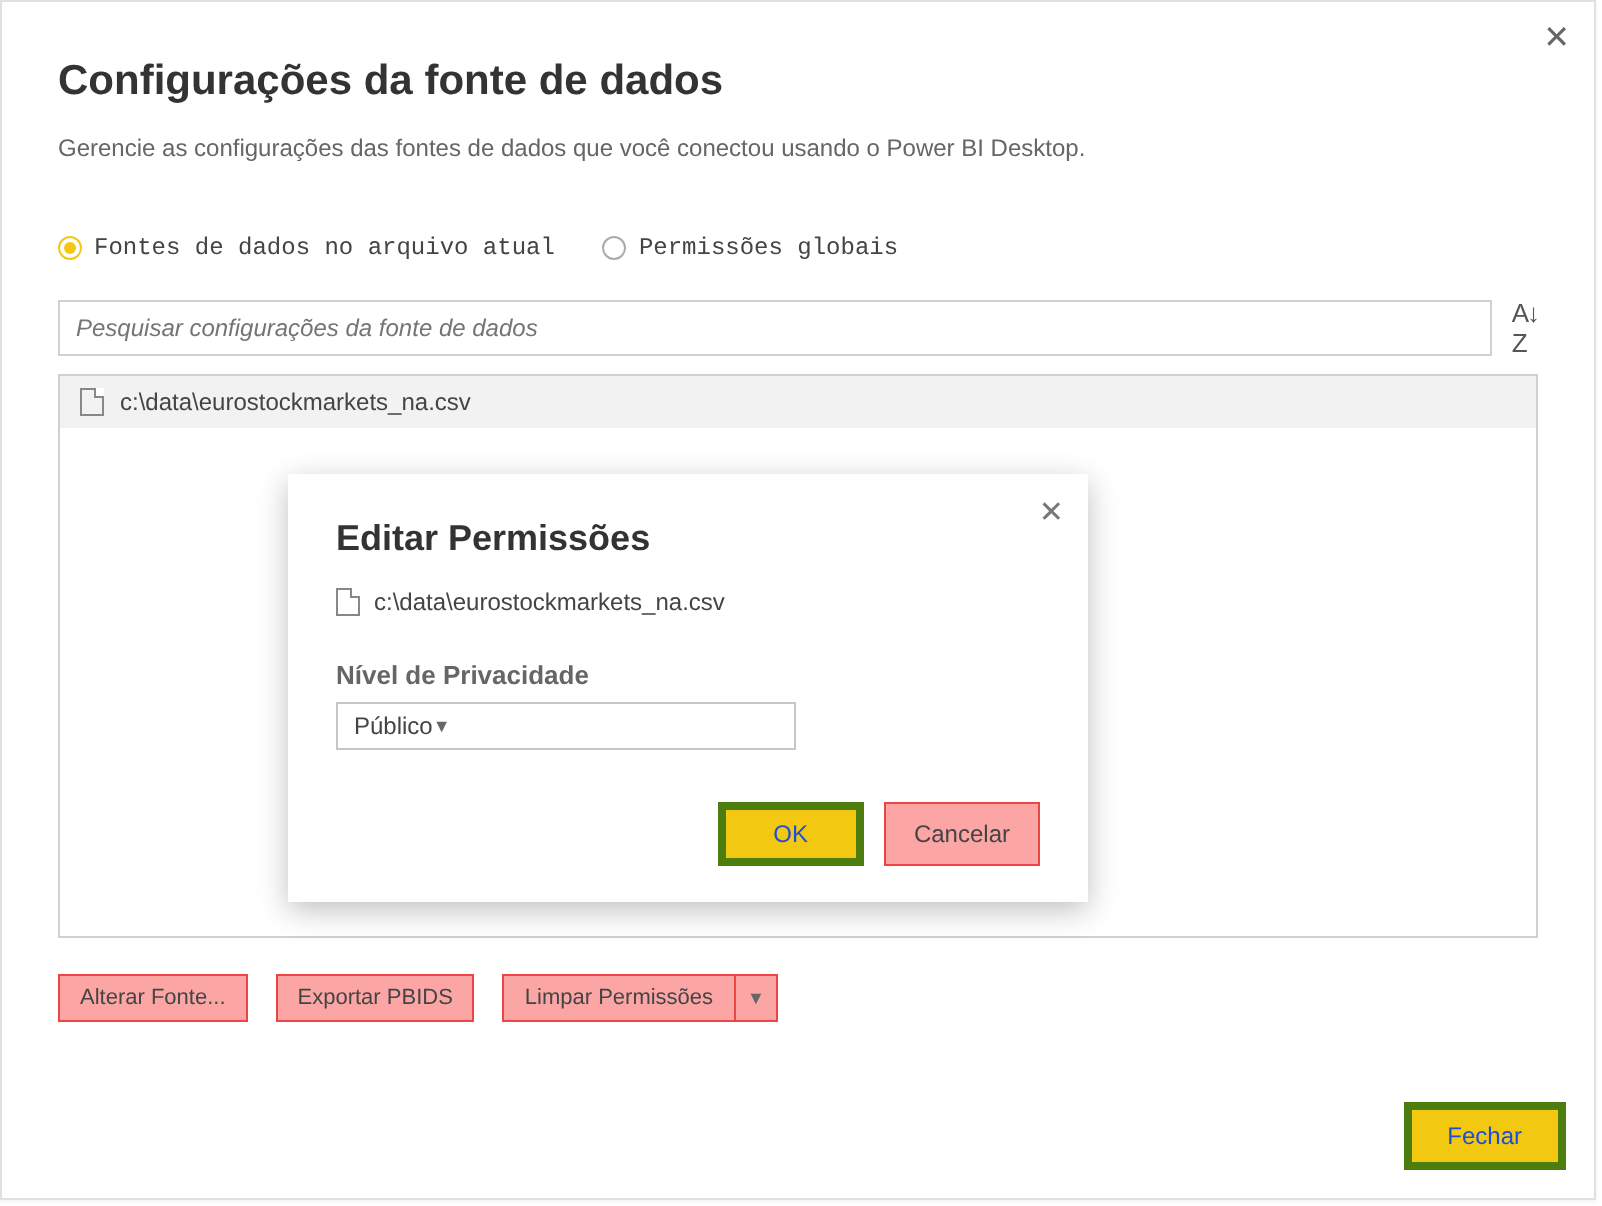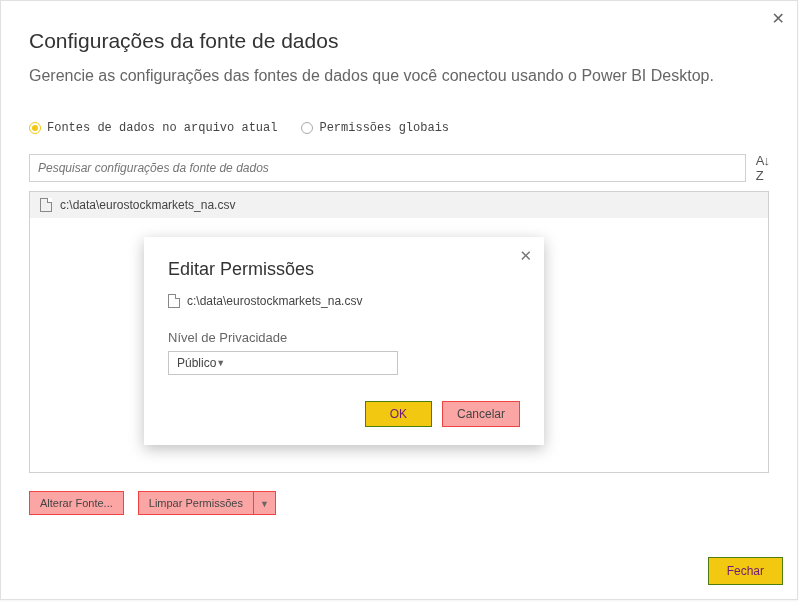--- a/index.html
+++ b/index.html
@@ -25,26 +25,26 @@
       top: 8px;
       right: 12px;
       font-size: 16px;
       color: #666;
       cursor: pointer;
       font-weight: 200;
     }
     .content { padding: 28px 28px 0 28px; }
     h1.title {
       font-size: 21px;
-      font-weight: 400;
+      font-weight: 700;
       color: #333;
       margin-bottom: 14px;
     }
     .subtitle {
-      font-size: 16px;
+      font-size: 12px;
       color: #666;
       margin-bottom: 36px;
     }
     .radios { margin-bottom: 18px; display: flex; gap: 24px; align-items: center; }
     .radio-item { display: inline-flex; align-items: center; gap: 6px; cursor: pointer; font-size: 12px; color: #444; font-family: Liberation Mono, monospace; }
     .radio-circle {
       width: 12px; height: 12px; border-radius: 50%; border: 1px solid #aaa;
       display: inline-flex; align-items: center; justify-content: center;
     }
     .radio-circle.selected { border-color: #f2c811; }
@@ -111,50 +111,50 @@
     .btn-group .btn.dropdown-toggle {
       border-left: none;
       padding: 5px 6px;
     }
     .close-row {
       position: absolute;
       bottom: 14px; right: 14px;
     }
     .btn-primary {
       background: #f2c811;
-      border: 1px solid #4d7c0f;
+      border: 4px solid #4d7c0f;
       padding: 6px 18px;
       font-size: 12px;
       cursor: pointer;
-      color: #701a75;
+      color: #1d4ed8;
     }
 
     
     .modal {
       position: absolute;
       left: 143px; top: 236px;
       width: 400px;
       background: #fff;
       box-shadow: 0 4px 14px rgba(0,0,0,0.25);
       padding: 22px 24px 18px 24px;
     }
     .modal-close {
       position: absolute; top: 10px; right: 12px;
       font-size: 15px; color: #777; cursor: pointer; font-weight: 200;
     }
     .modal-title {
-      font-size: 18px; font-weight: 400; color: #333;
+      font-size: 18px; font-weight: 700; color: #333;
       margin-bottom: 14px;
     }
     .modal-file-row {
       display: flex; align-items: center; gap: 7px; font-size: 12px;
       margin-bottom: 22px; color: #444;
     }
     .modal-label {
-      font-size: 13px; color: #666; margin-bottom: 6px;
+      font-size: 13px; color: #666; margin-bottom: 6px; font-weight: bold;
     }
     .dropdown {
       border: 1px solid #c6c6c6;
       padding: 4px 8px;
       width: 230px;
       display: flex; justify-content: flex-start; align-items: center;
       font-size: 12px; color: #444;
       cursor: pointer;
       margin-bottom: 26px;
     }
@@ -196,20 +196,21 @@
     <div class="list-box">
       <div class="list-item selected">
         <span class="file-icon"></span>
         <span>c:\data\eurostockmarkets_na.csv</span>
       </div>
     </div>
   </div>
 
   <div class="buttons-row">
     <button class="btn">Alterar Fonte...</button>
+    <button class="btn">Exportar PBIDS</button>
     <span class="btn-group">
       <button class="btn">Limpar Permissões</button>
       <button class="btn dropdown-toggle"><span class="caret">▼</span></button>
     </span>
   </div>
 
   <div class="close-row">
     <button class="btn-primary">Fechar</button>
   </div>
 

